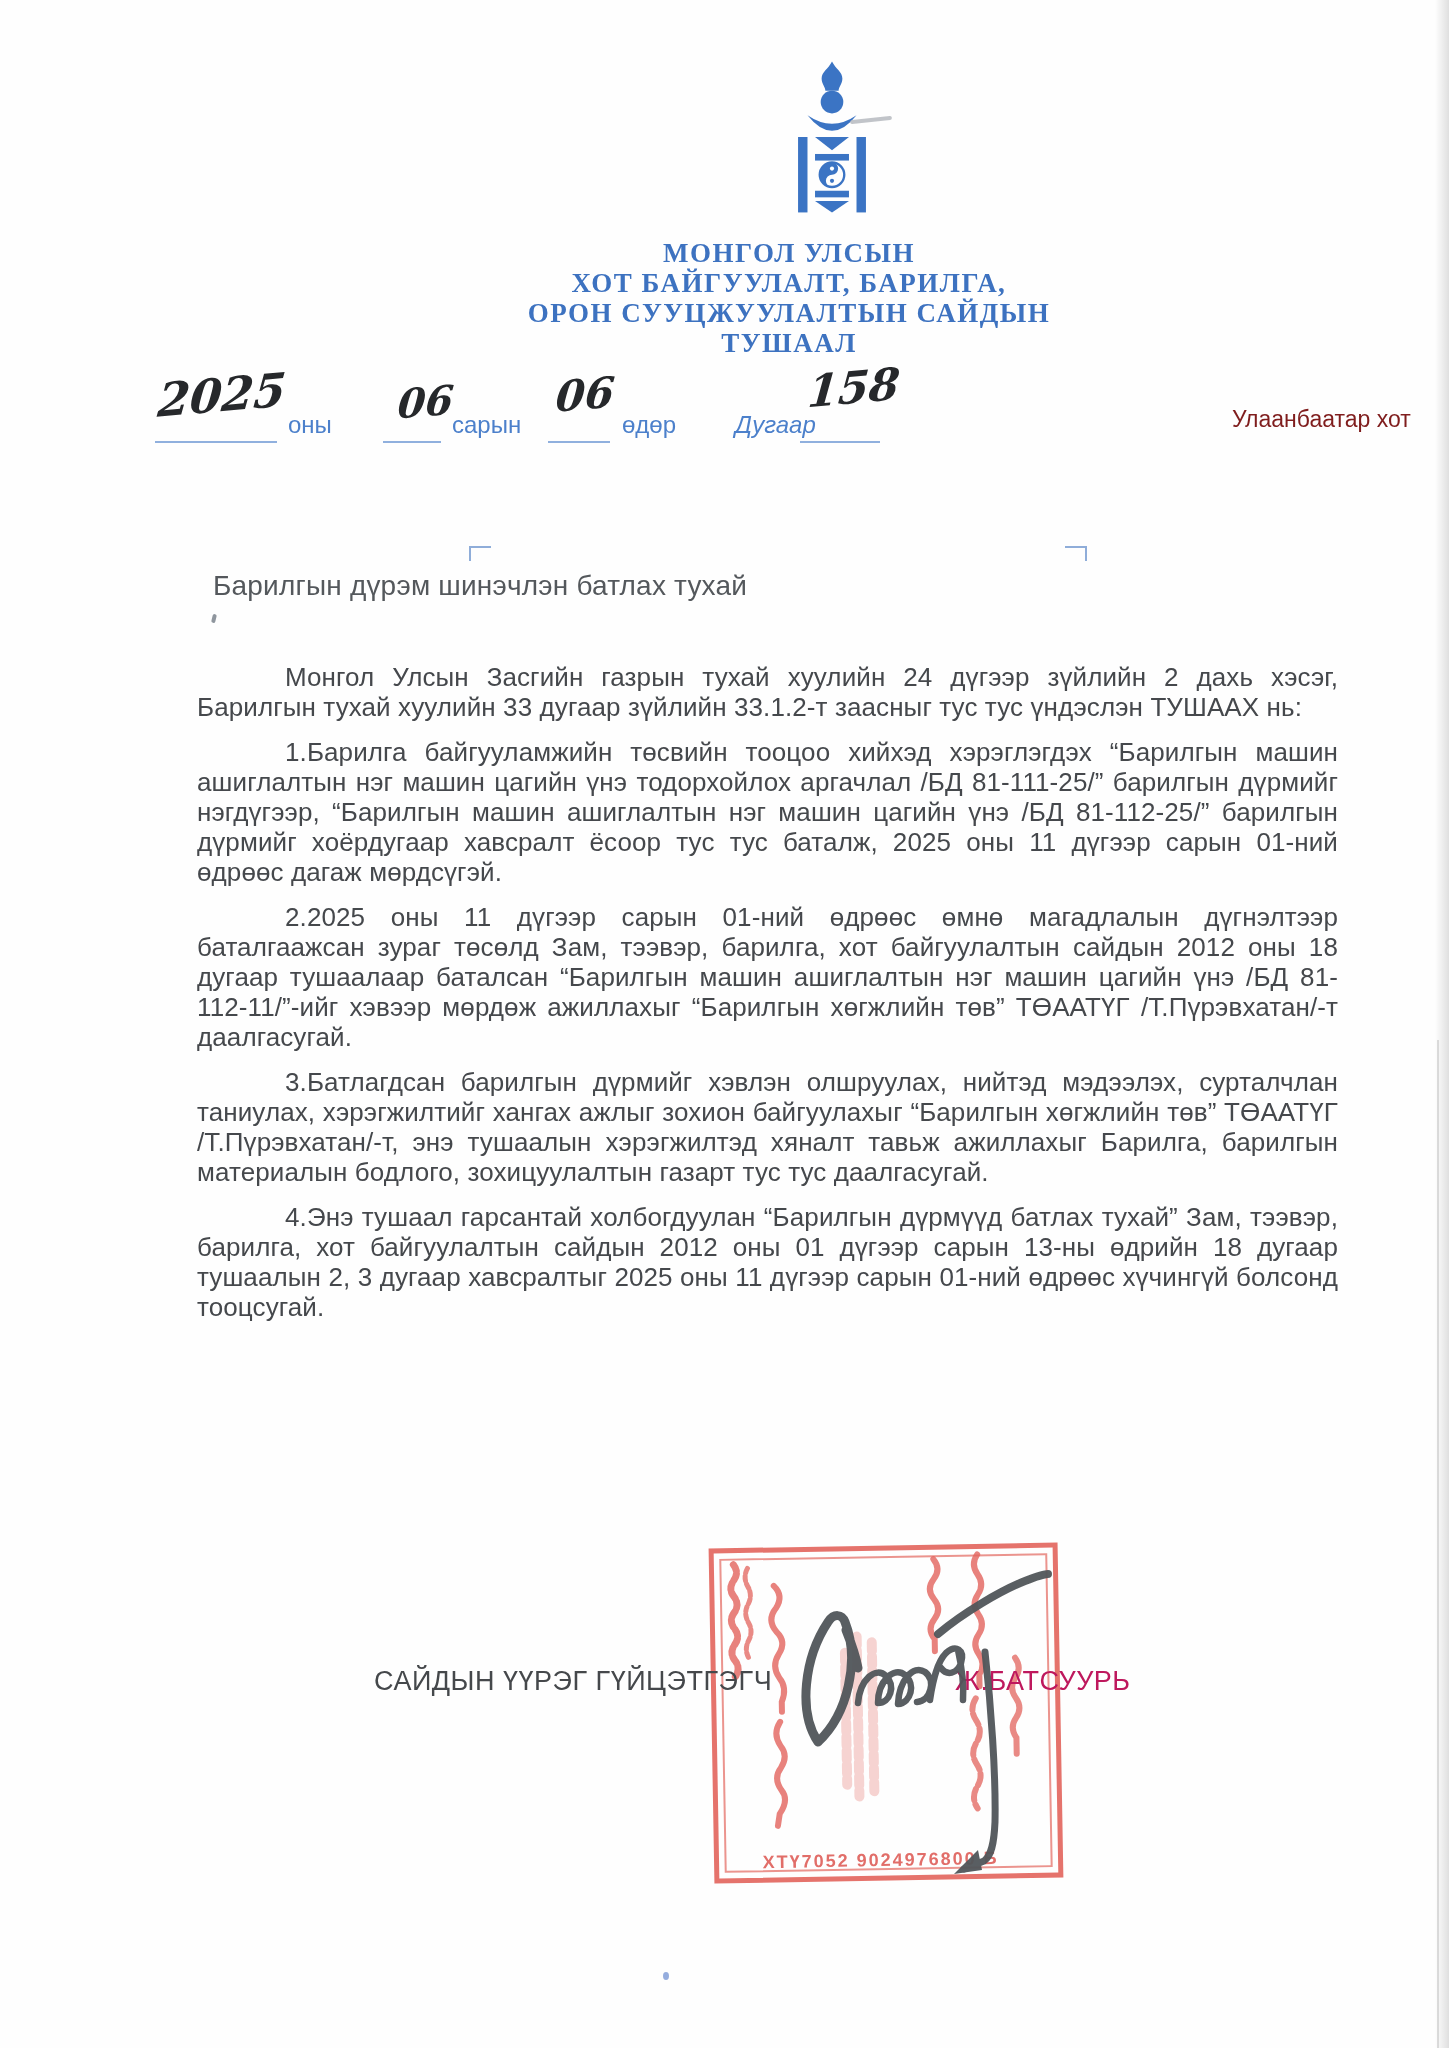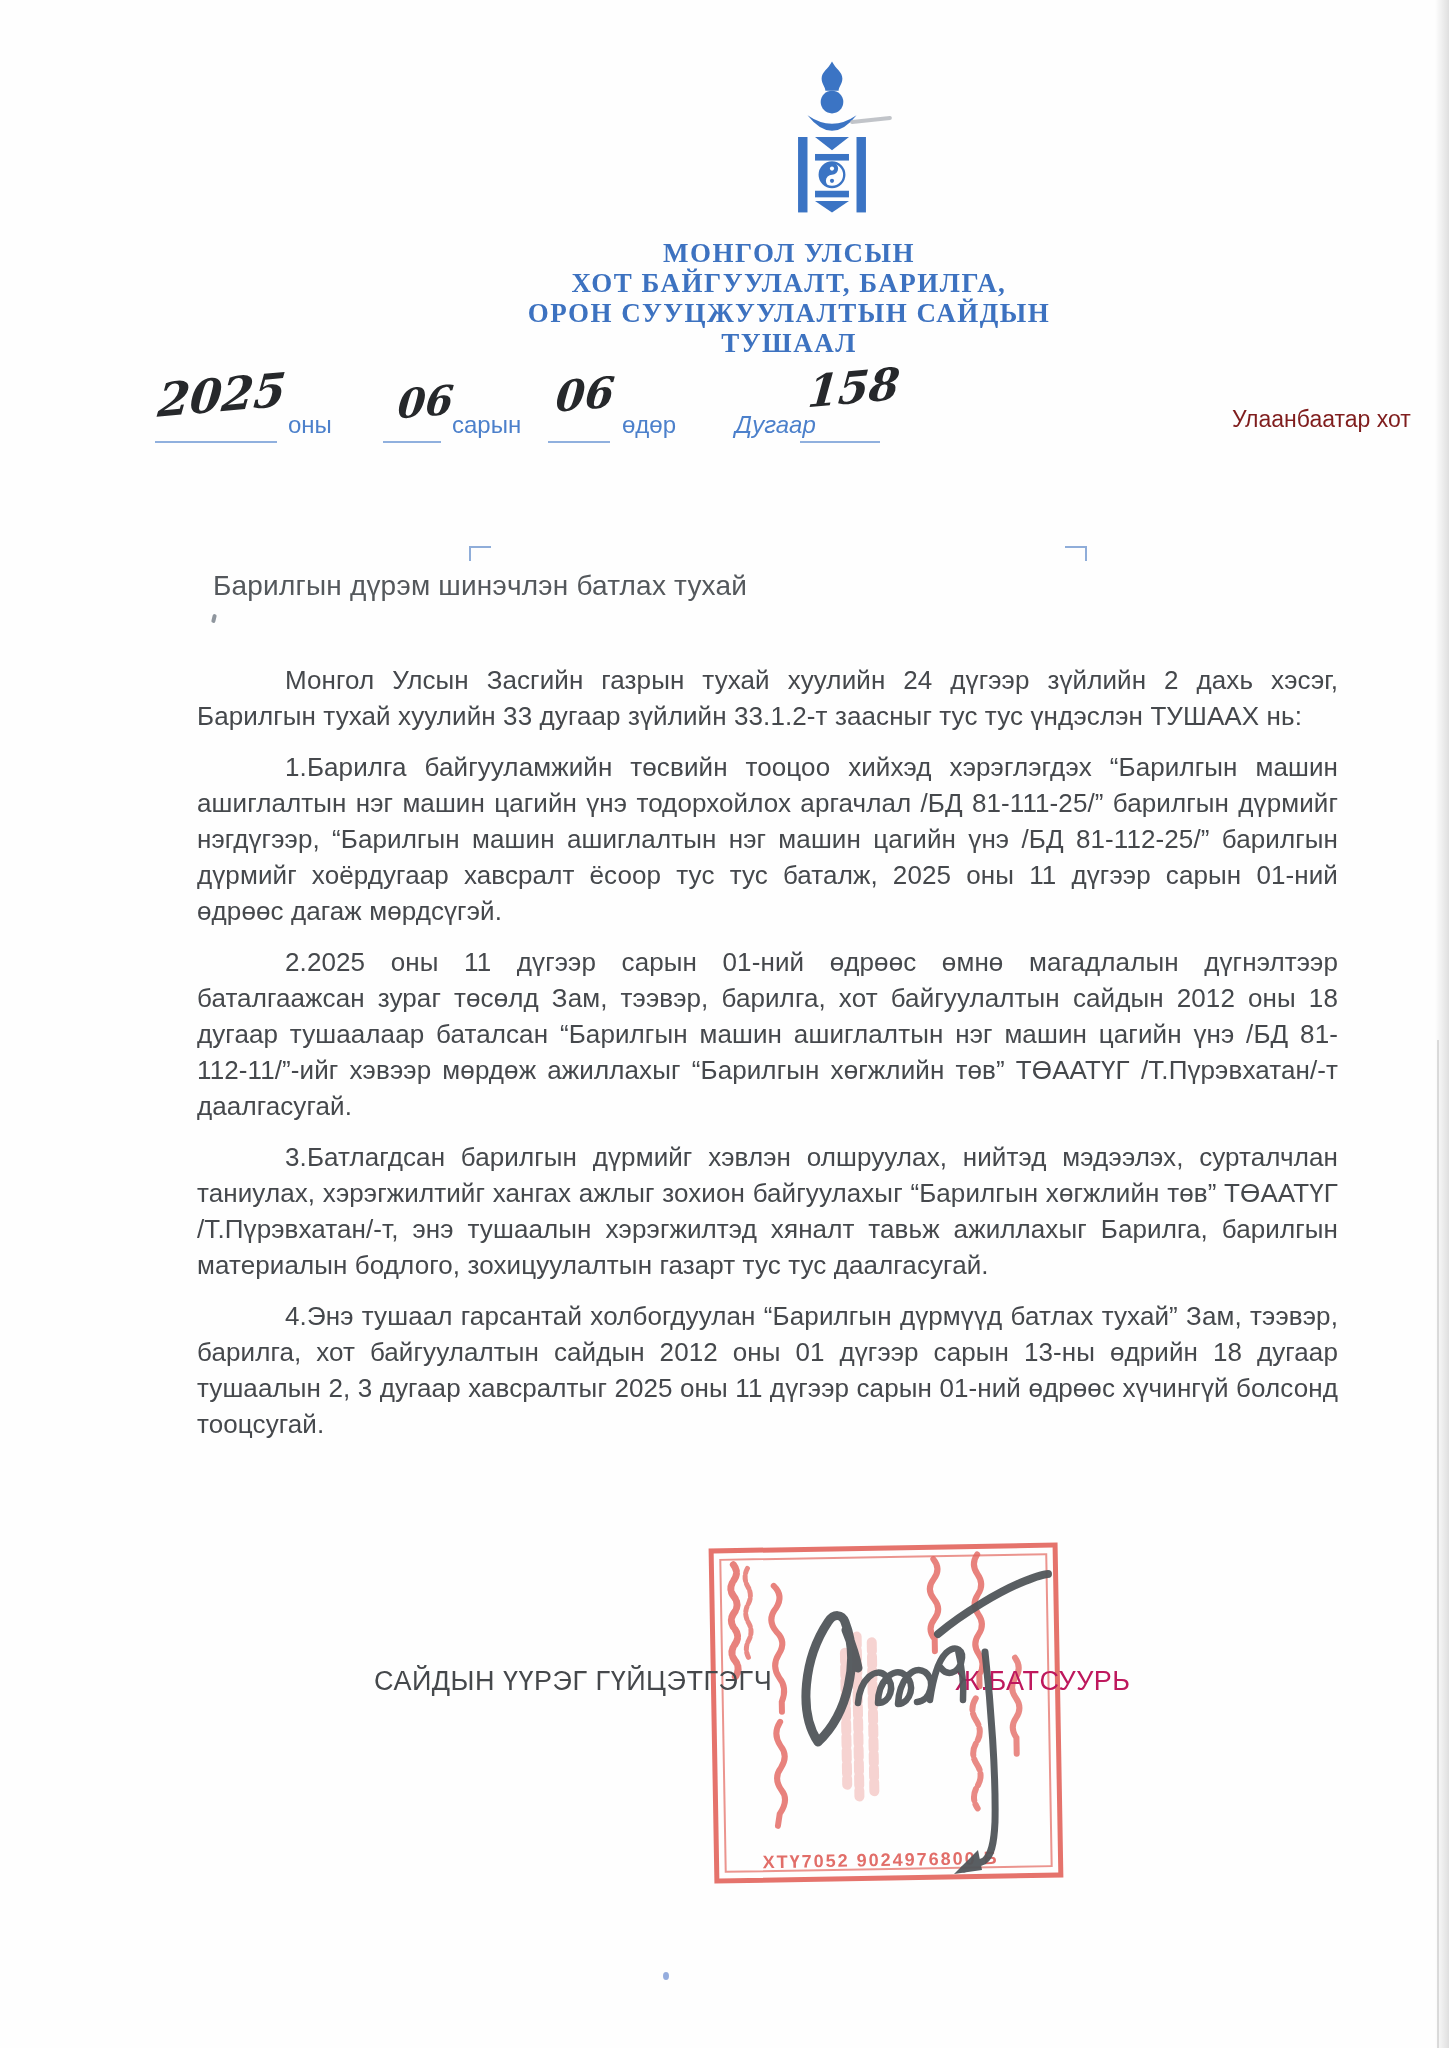--- a/index.html
+++ b/index.html
@@ -40,21 +40,21 @@
   .crop{position:absolute;width:20px;height:13px;top:546px;}
   .crop-left{left:469px;border-top:2px solid #8fadd9;border-left:2px solid #8fadd9;}
   .crop-right{left:1065px;border-top:2px solid #8fadd9;border-right:2px solid #8fadd9;}
   
   .doc-title{
     position:absolute;left:213px;top:570px;width:1140px;
     font-size:28px;color:#54585c;letter-spacing:.2px;
   }
   .doc-body{
     position:absolute;left:197px;top:662px;width:1141px;
-    font-size:26px;line-height:36px;color:#45484c;text-align:justify;
+    font-size:26px;line-height:30px;color:#45484c;text-align:justify;
     letter-spacing:.1px;
   }
   .doc-body p{margin:0 0 15px 0;text-indent:88px;}
   
   .sig-role{position:absolute;left:374px;top:1666px;font-size:27px;color:#45484b;letter-spacing:.5px;z-index:4;}
   .sig-name{position:absolute;left:955px;top:1666px;font-size:27px;color:#be185d;letter-spacing:.5px;z-index:4;}
   
   .stamp-svg{position:absolute;left:708px;top:1540px;z-index:2;}
   .sign-svg{position:absolute;left:780px;top:1555px;z-index:5;}
   

